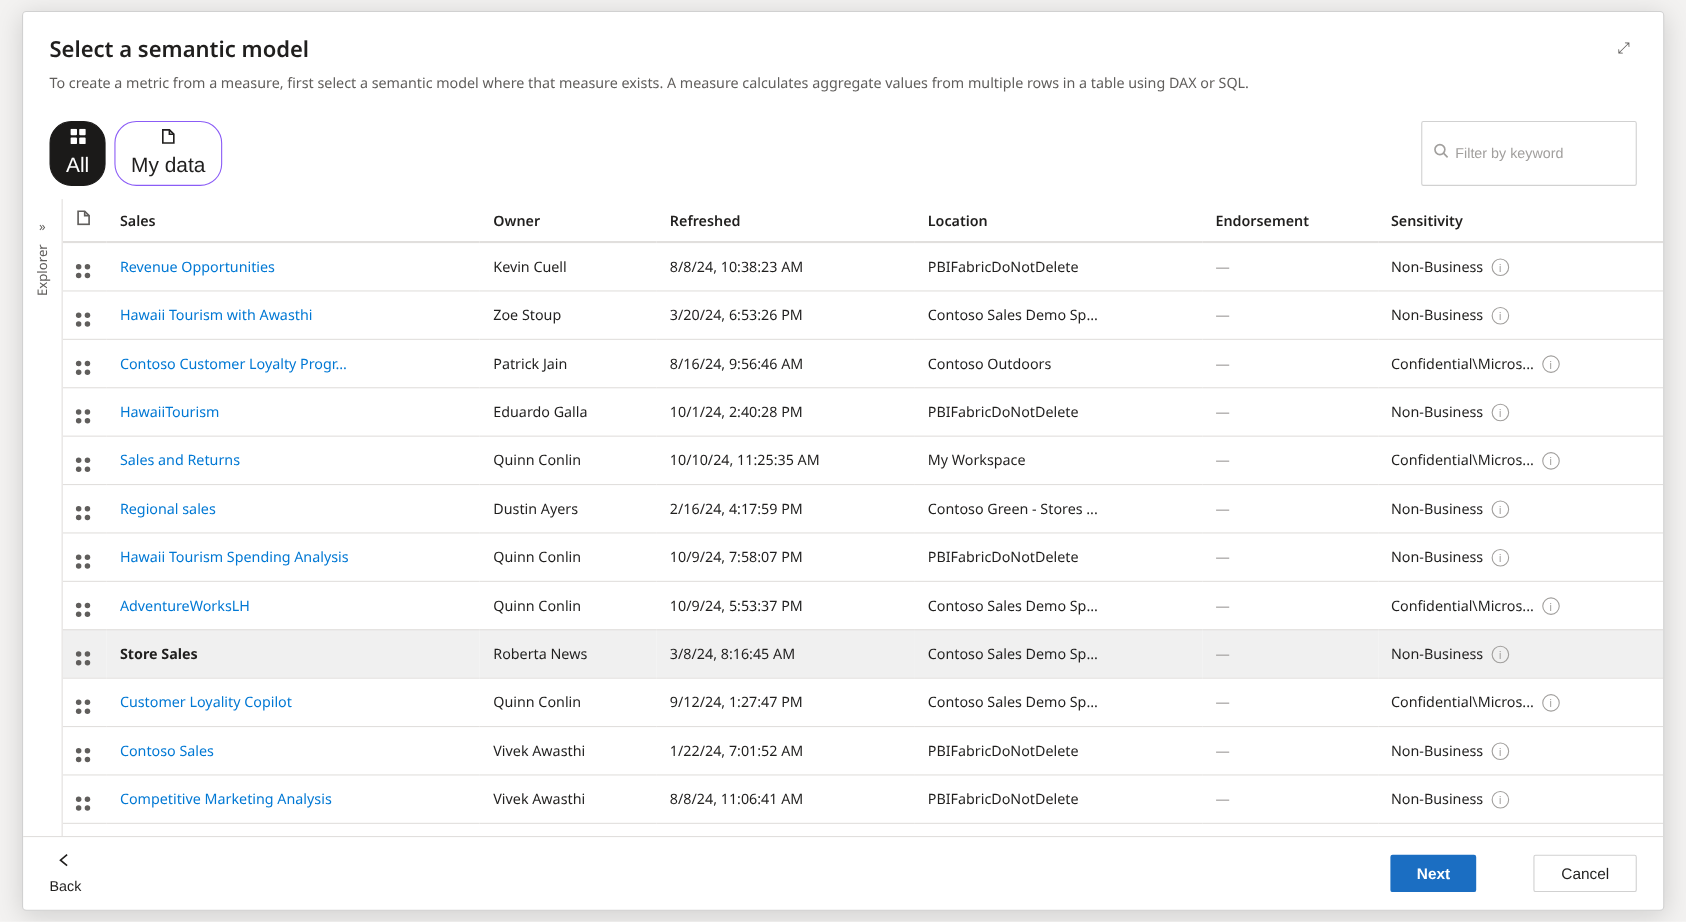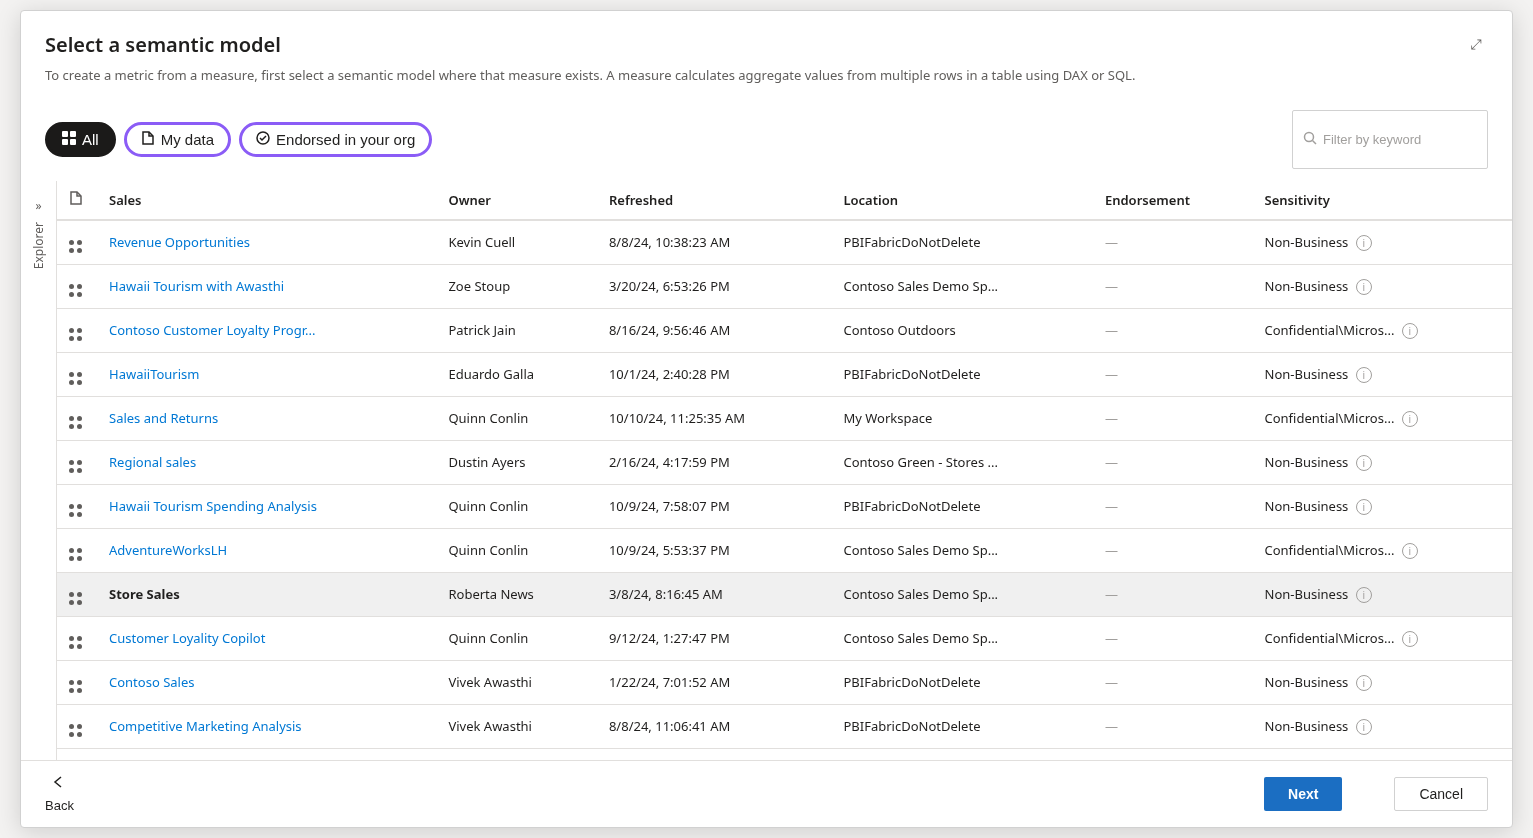--- a/index.html
+++ b/index.html
@@ -59,26 +59,27 @@
       display: flex;
       gap: 8px;
       align-items: center;
     }
     .filter-btn {
       display: flex;
       align-items: center;
       gap: 6px;
       padding: 6px 14px;
       border-radius: 20px;
-      border: 3px solid #8b5cf6;
+      border: 1px solid #8b5cf6;
       background: #ffffff;
-      font-size: 15px;
+      font-size: 19px;
       cursor: pointer;
       color: #201f1e;
       white-space: nowrap;
+      flex-direction: column;
     }
     .filter-btn.active {
       background: #1b1a19;
       color: #ffffff;
       border-color: #1b1a19;
     }
     .filter-btn .btn-icon {
       font-size: 14px;
     }
     .search-box {
@@ -280,29 +281,20 @@
       <button class="filter-btn">
         <span class="btn-icon">
           <svg width="14" height="14" viewBox="0 0 14 14" fill="none" stroke="currentColor" stroke-width="1.5">
             <path d="M2 1h6l4 4v8H2V1z"></path>
             <path d="M8 1v4h4"></path>
           </svg>
         </span>
         <span>My data</span>
       </button>
 
-      <button class="filter-btn">
-        <span class="btn-icon">
-          <svg width="14" height="14" viewBox="0 0 14 14" fill="none" stroke="currentColor" stroke-width="1.5">
-            <circle cx="7" cy="7" r="6"></circle>
-            <path d="M4 7l2 2 4-4"></path>
-          </svg>
-        </span>
-        <span>Endorsed in your org</span>
-      </button>
     </div>
 
     <div class="search-box">
       <span>
         <svg width="14" height="14" viewBox="0 0 14 14" fill="none" stroke="#a19f9d" stroke-width="1.5">
           <circle cx="6" cy="6" r="4.5"></circle>
           <line x1="9.5" y1="9.5" x2="13" y2="13"></line>
         </svg>
       </span>
       <input type="text" placeholder="Filter by keyword" style="">

